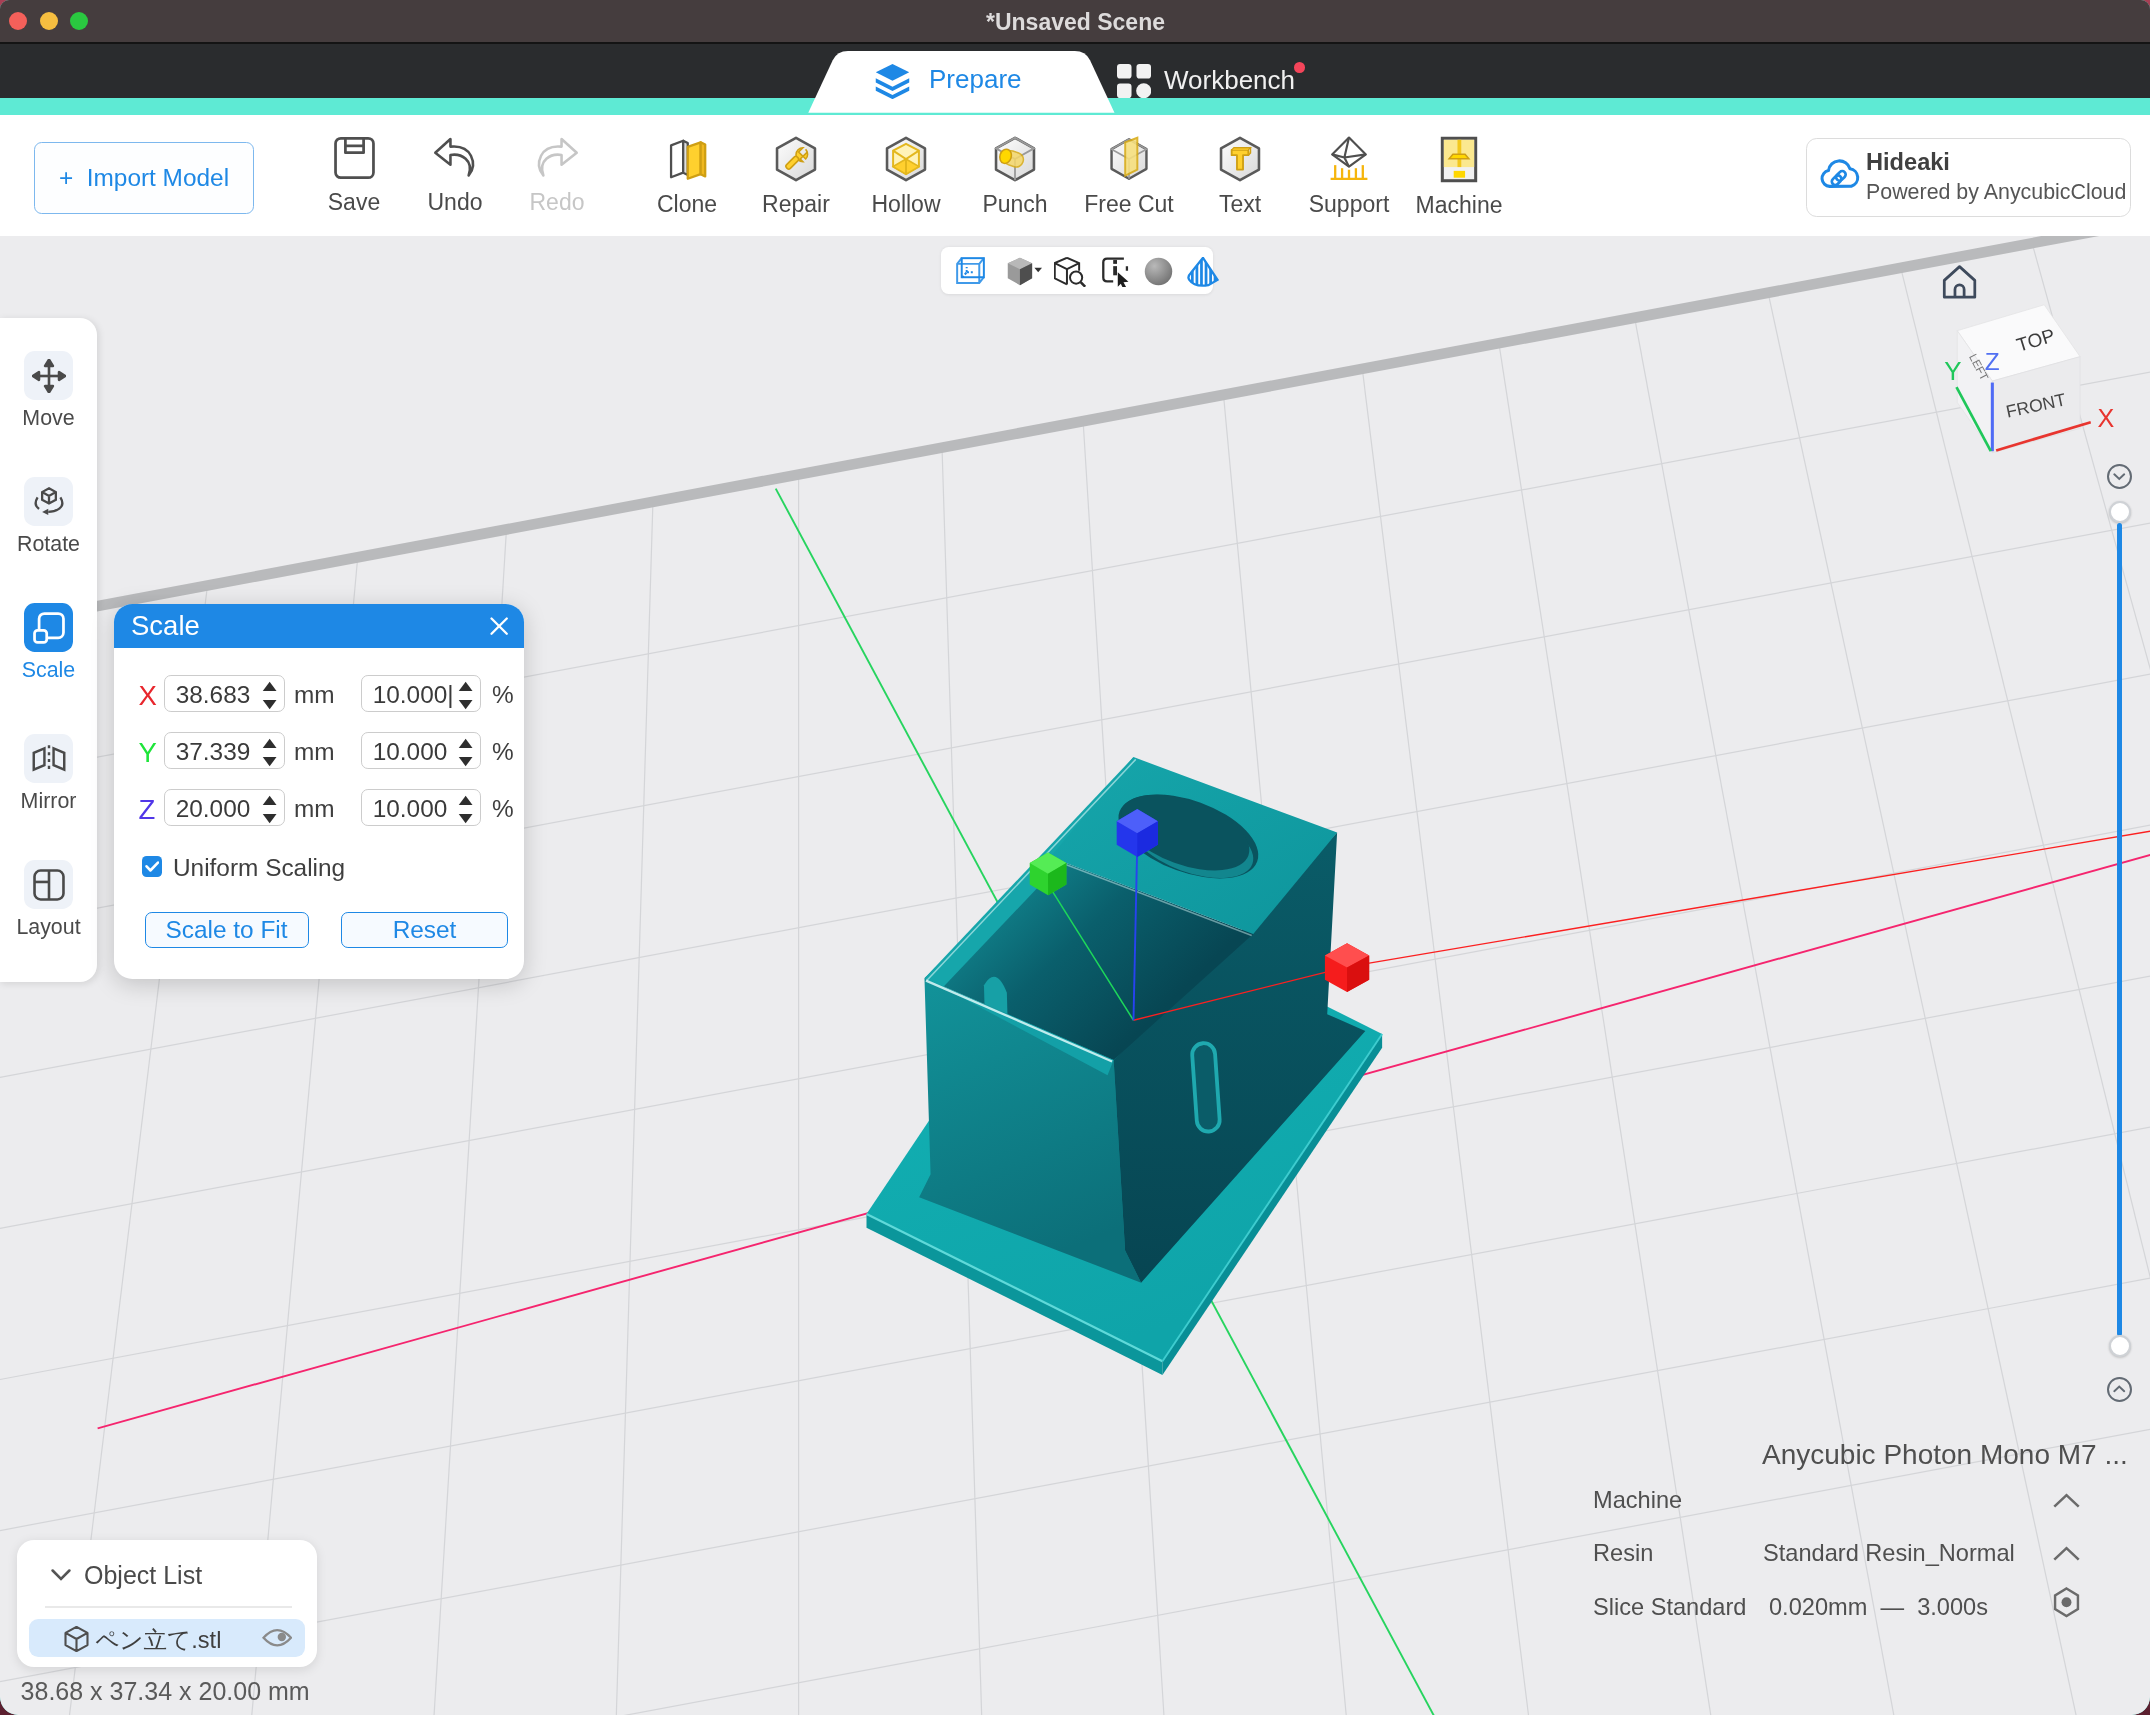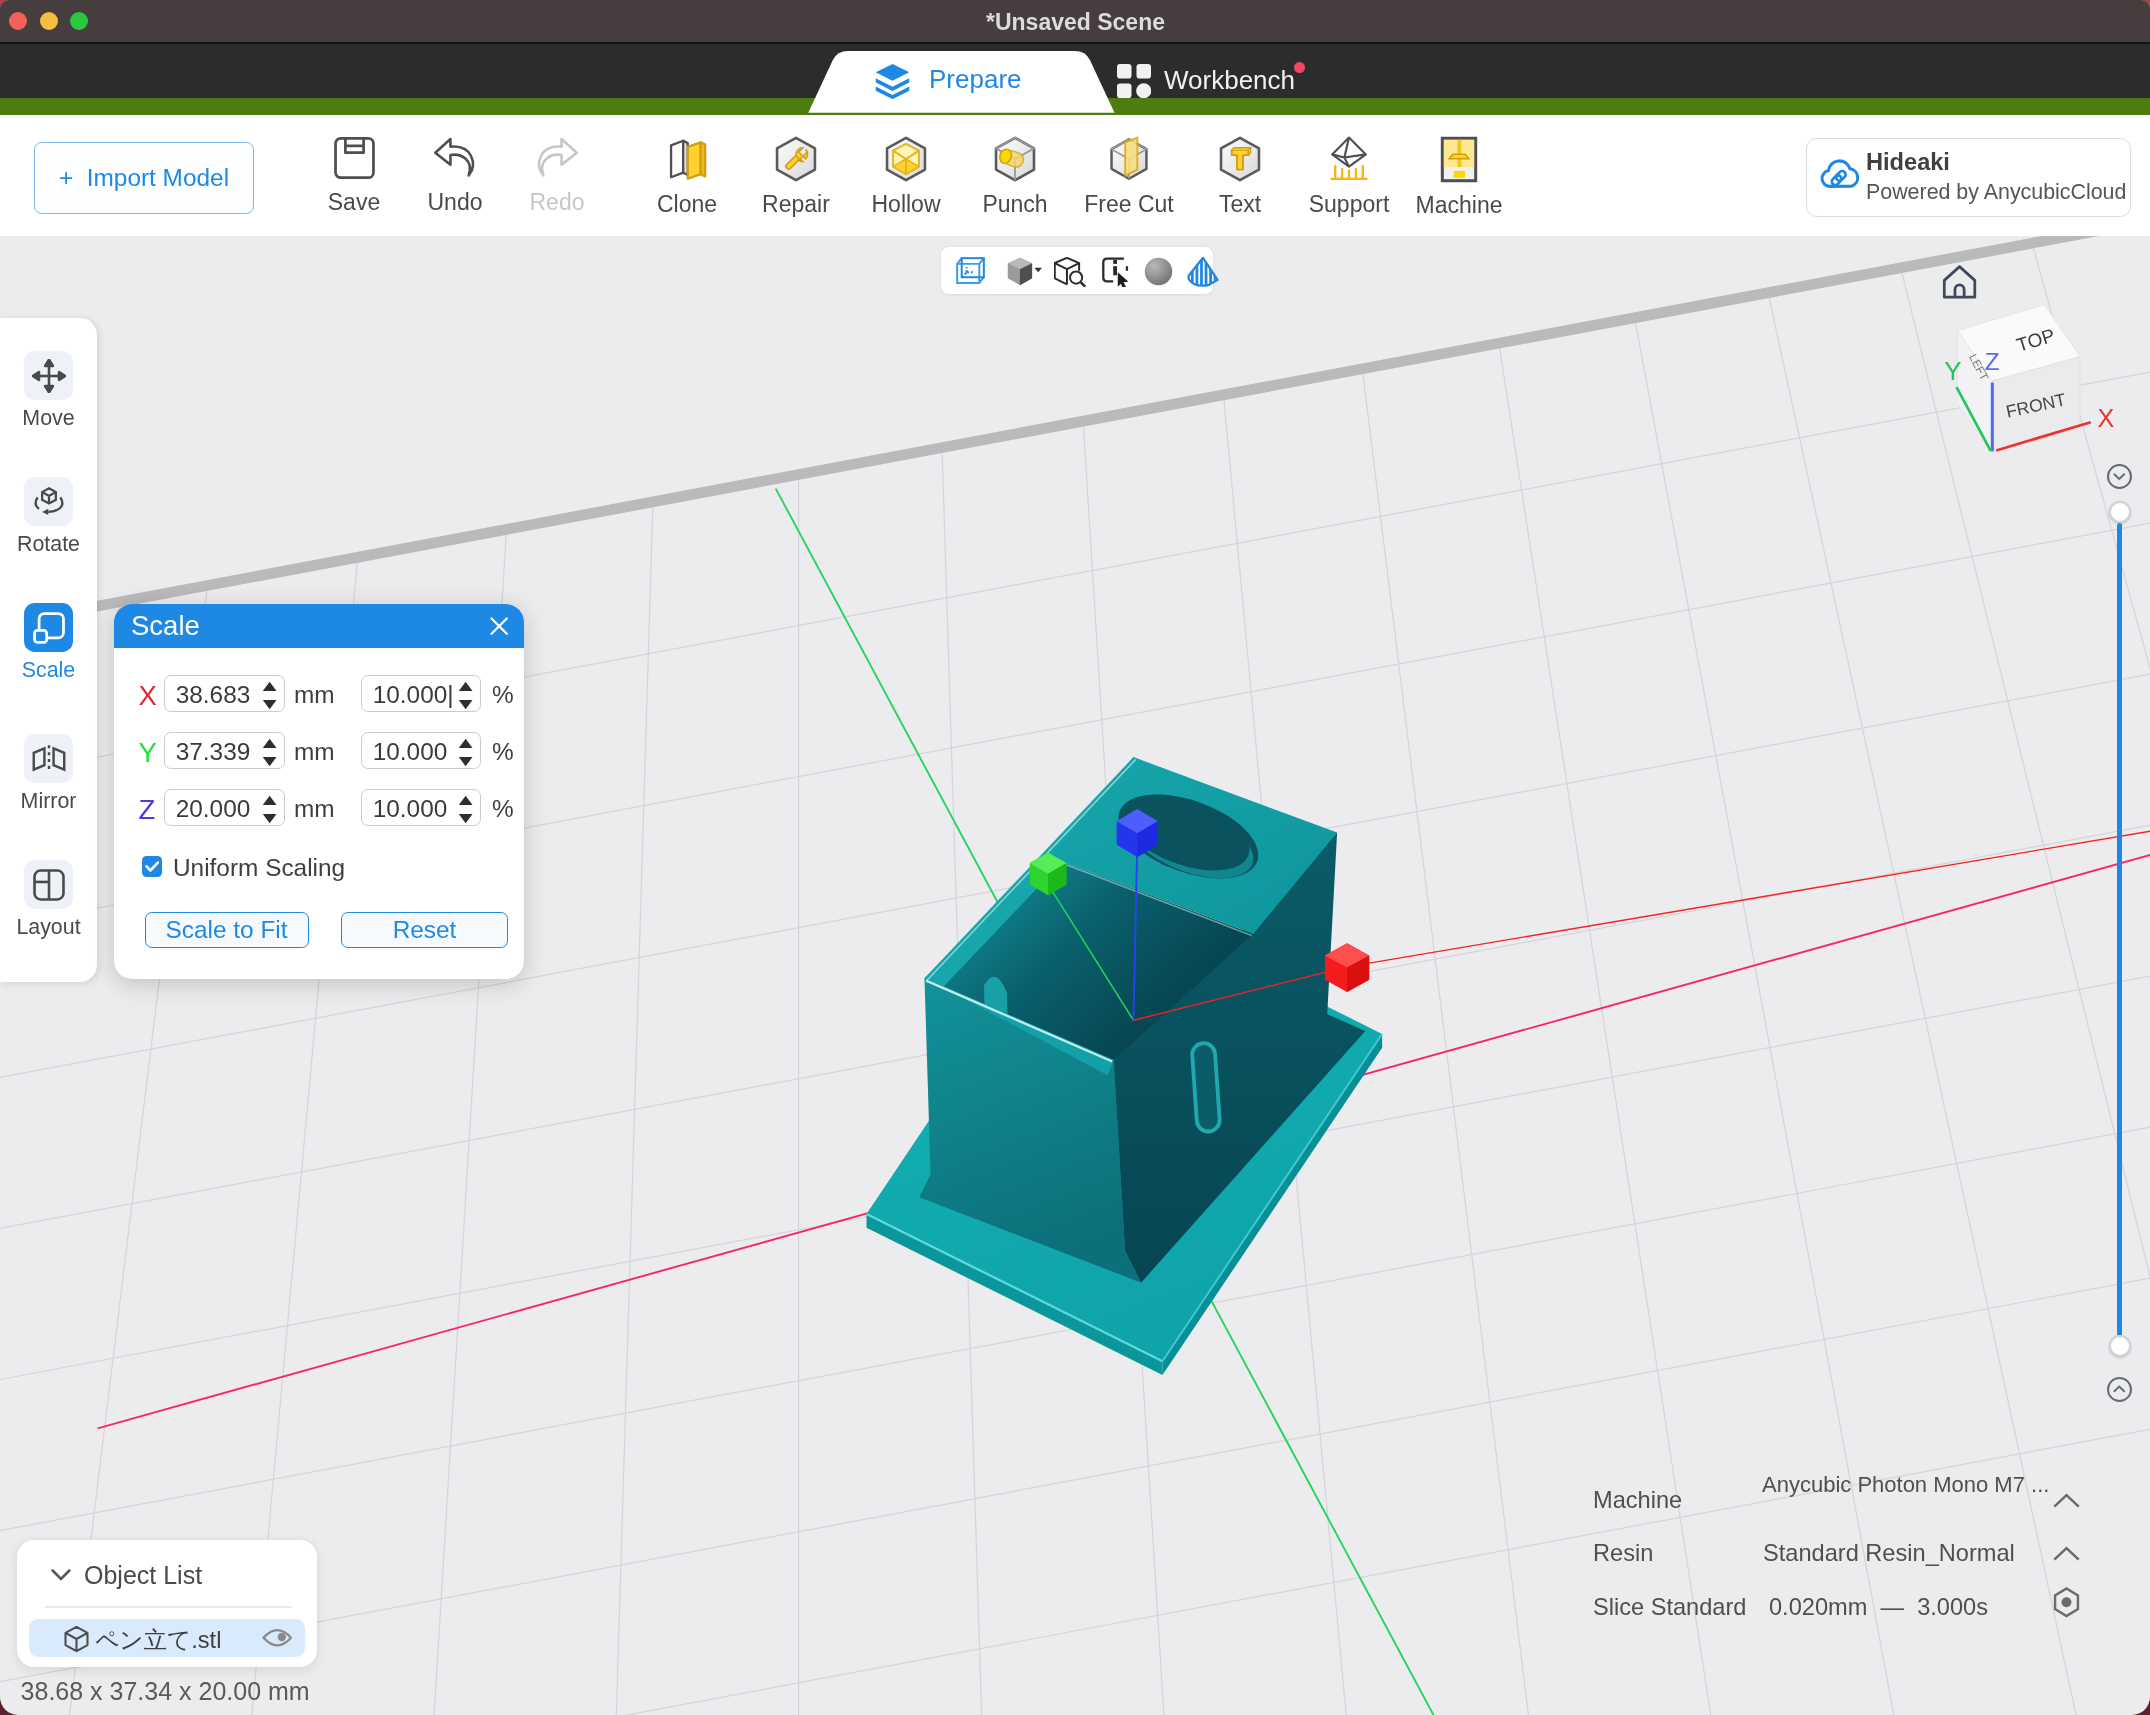--- a/index.html
+++ b/index.html
@@ -1,18 +1,18 @@
 <!DOCTYPE html>
 <html style="font-size:12.2px"><head>
 <meta charset="utf-8">
 <style>
 * { margin:0; padding:0; box-sizing:border-box; }
 html,body { width:2151px; height:1716px; overflow:hidden; }
 body { font-family:"Liberation Sans", sans-serif; background:linear-gradient(180deg,#a84055 0%, #8c3347 30%, #5c2030 100%); }
-#win { position:absolute; inset:0; border-radius:9.2px 9.2px 18.3px 18.3px; overflow:hidden; background:#4d7c0f; box-shadow:inset 0 1.5px 0 #8d8788; }
+#win { position:absolute; inset:0; border-radius:9.2px 9.2px 18.3px 18.3px; overflow:hidden; background:#5eead4; box-shadow:inset 0 1.5px 0 #8d8788; }
 
 #titlebar { position:absolute; left:0; top:0; width:2151px; height:44px; background:#453d3e; border-bottom:2.3px solid #141414; }
 .tl { position:absolute; top:12.2px; width:18.3px; height:18.3px; border-radius:50%; }
 #title { position:absolute; top:9.2px; left:0; width:2151px; text-align:center; font-size:23px; font-weight:bold; color:#dddbdb; }
 
 #tabstrip { position:absolute; left:0; top:44px; width:2151px; height:54px; background:#2a2c2e; }
 #bubble { position:absolute; left:793px; top:0px; }
 .tabtxt { position:absolute; font-size:26px; }
 
 #toolbar { position:absolute; left:0; top:115px; width:2151px; height:121px; background:#ffffff; }
@@ -577,21 +577,21 @@
     <div class="knob" style="top:265px"></div>
     <div id="slidertrack"></div>
     <div class="knob" style="top:1099px"></div>
     <div class="circbtn" style="top:1141px">
         <svg width="14.5" height="14.5" viewBox="0 0 19 19">
           <path d="M3 12 L9.5 6 L16 12" fill="none" stroke="#636b74" stroke-width="2.6" stroke-linecap="round"></path>
         </svg>
       </div>
     <div id="dims">38.68 x 37.34 x 20.00 mm</div>
     <div class="mrow" style="left:1593px;top:1251px">Machine</div>
-    <div class="mrow" style="left:1762px;top:1236px;font-size:22px">Anycubic Photon Mono M7 ...</div>
+    <div class="mrow" style="left:1762px;top:1203px;font-size:28px">Anycubic Photon Mono M7 ...</div>
     <div class="mrow" style="left:1593px;top:1304px">Resin</div>
     <div class="mrow" style="left:1763px;top:1304px">Standard Resin_Normal</div>
     <div class="mrow" style="left:1593px;top:1358px">Slice Standard</div>
     <div class="mrow" style="left:1769px;top:1358px">0.020mm&nbsp; — &nbsp;3.000s</div>
     <svg style="position:absolute;left:2052px;top:1256px" width="29" height="17" viewBox="0 0 38 22">
         <path d="M3 19 L19 4 L35 19" fill="none" stroke="#6b6b6b" stroke-width="3.4"></path>
       </svg>
     <svg style="position:absolute;left:2052px;top:1309px" width="29" height="17" viewBox="0 0 38 22">
         <path d="M3 19 L19 4 L35 19" fill="none" stroke="#6b6b6b" stroke-width="3.4"></path>
       </svg>

